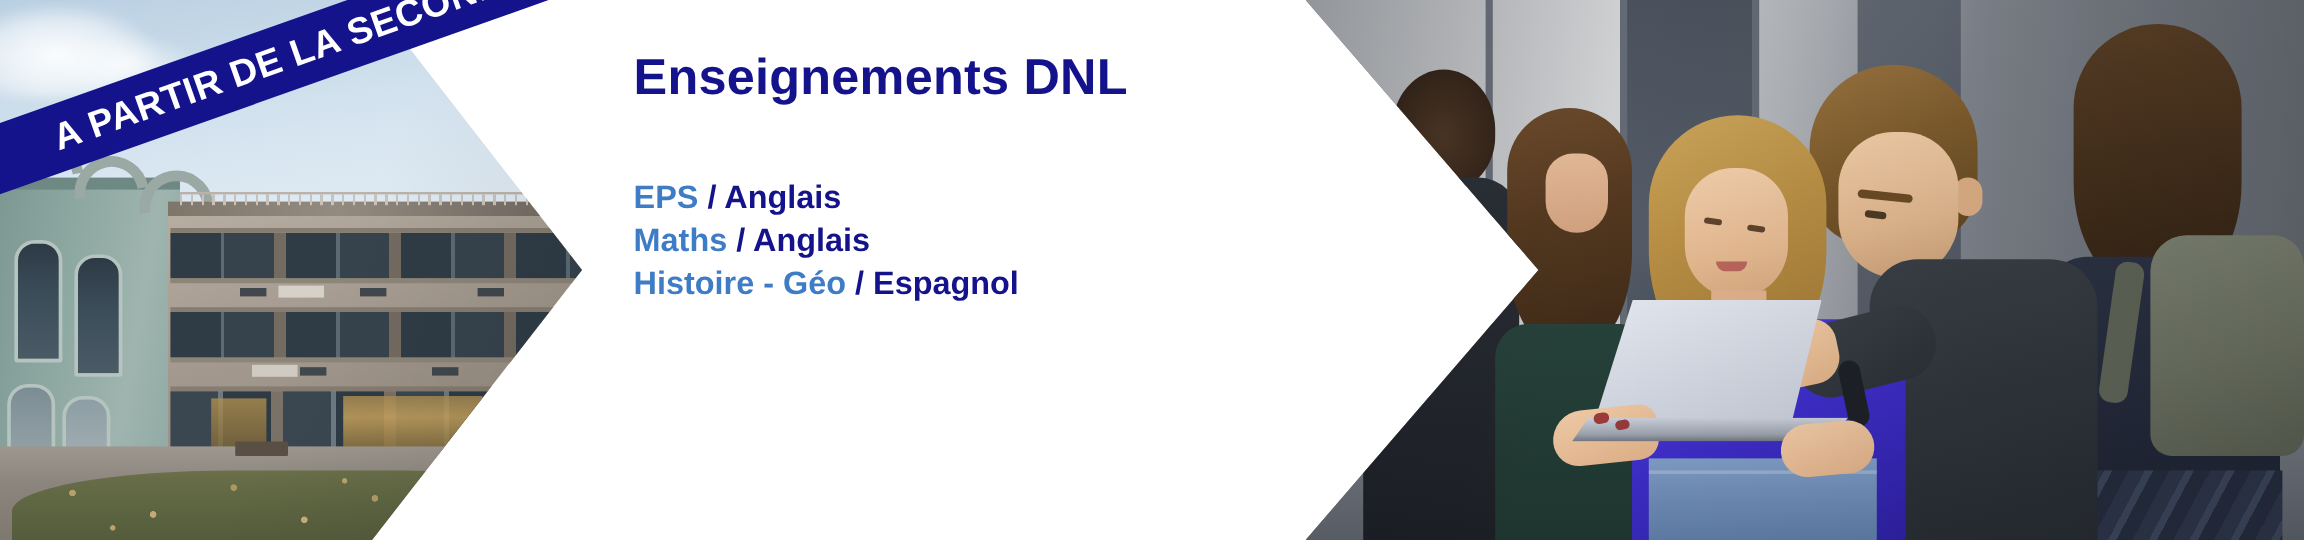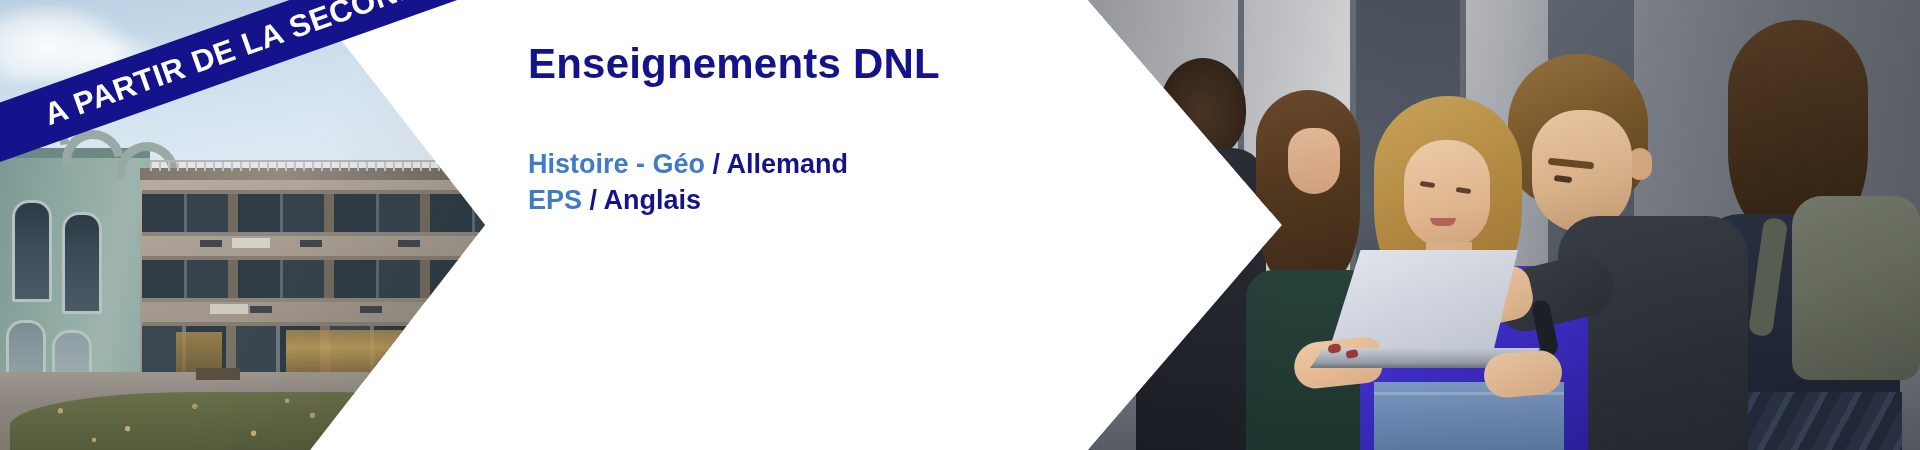--- a/index.html
+++ b/index.html
@@ -498,22 +498,23 @@
   </div>
 
   <div class="ribbon">
     <span class="ribbon-text">A PARTIR DE LA SECONDE</span>
   </div>
 
   <div class="center-panel">
     <div class="panel-title">Enseignements DNL</div>
 
     <ul class="dnl-list" id="dnl-list">
-        <li class="dnl-item"><span class="subject">Histoire - Géo</span><span class="sep"> / </span><span class="language">Allemand</span></li>
         <li class="dnl-item"><span class="subject">EPS</span><span class="sep"> / </span><span class="language">Anglais</span></li>
+        <li class="dnl-item"><span class="subject">Maths</span><span class="sep"> / </span><span class="language">Anglais</span></li>
+        <li class="dnl-item"><span class="subject">Histoire - Géo </span><span class="sep"> / </span><span class="language">Espagnol</span></li>
       </ul>
   </div>
 
   <div class="right-photo">
     <div class="rp-wall"></div>
     <div class="rp-doorframe d1"></div>
     <div class="rp-door"></div>
     <div class="rp-doorframe d2"></div>
     <div class="rp-doorframe d3"></div>
     <div class="rp-door2"></div>

